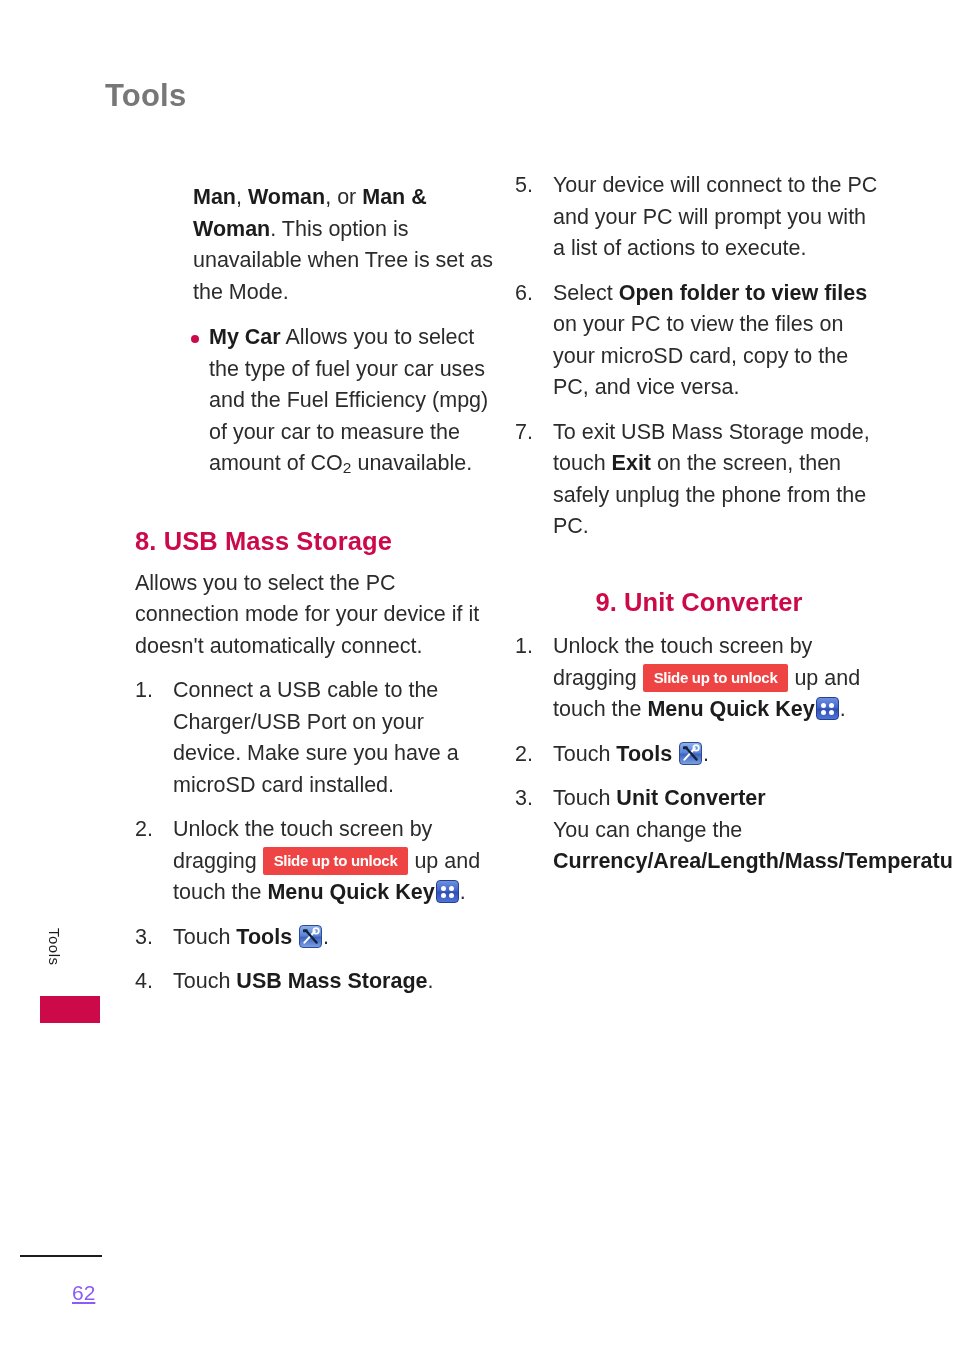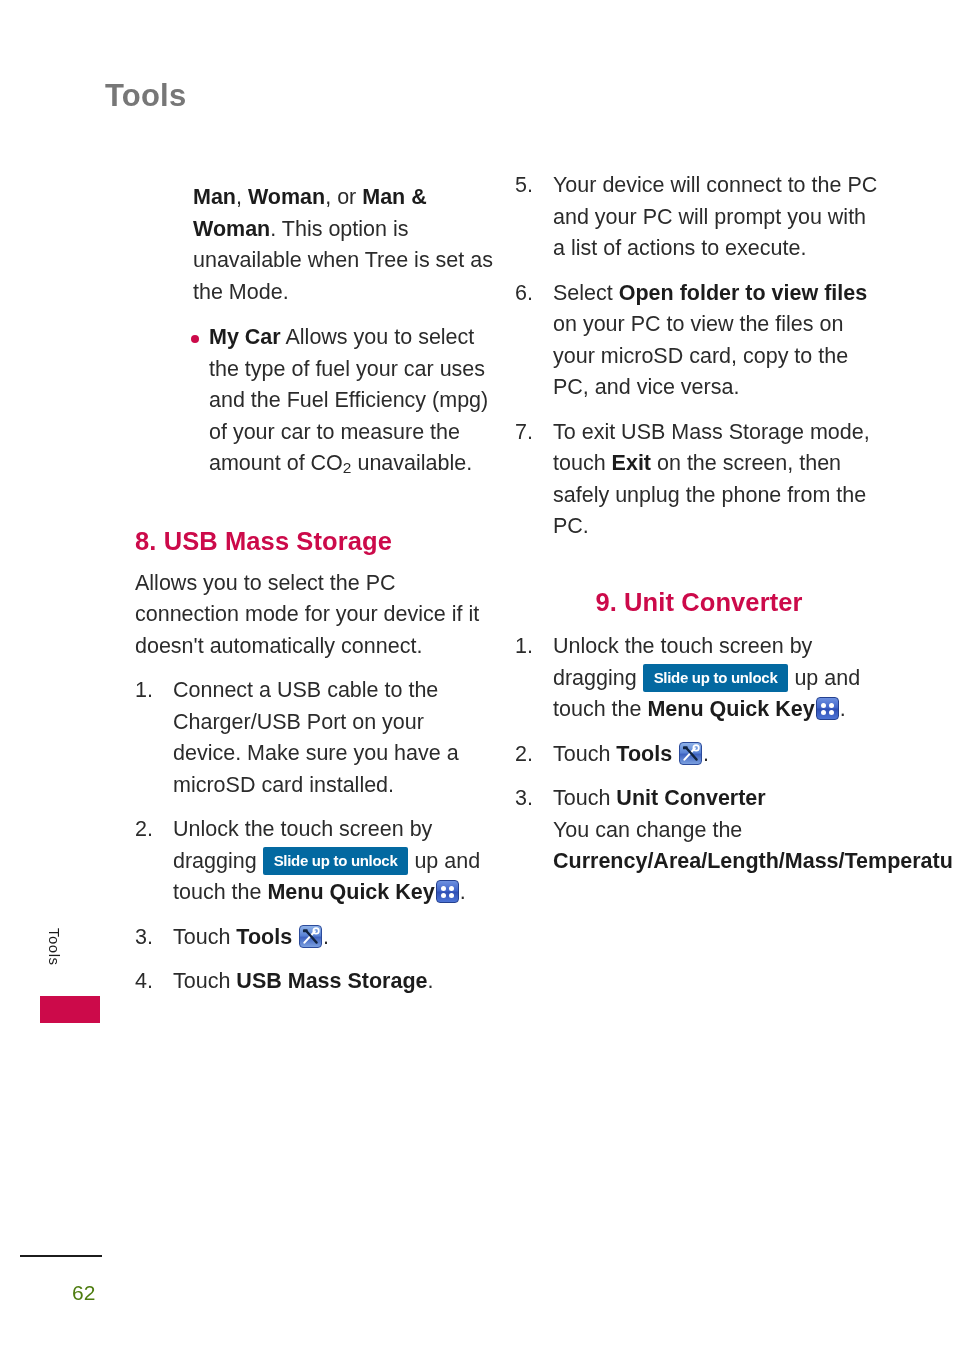--- a/index.html
+++ b/index.html
@@ -55,21 +55,22 @@
     top: 1255px;
     width: 82px;
     height: 2px;
     background: #1c1c1c;
   }
   .page-number {
     position: absolute;
     left: 72px;
     top: 1281px;
     font-size: 21px;
-    color: #4d7c0f;
+    color: #8b5cf6;
+    text-decoration: underline;
   }
 
   
   .col {
     position: absolute;
     top: 170px;
     font-size: 21.5px;
     line-height: 31.5px;
     color: #2b2b2b;
   }
@@ -130,21 +131,21 @@
 
   .body-block { margin-top: 6px; }
 
   b, .b { font-weight: bold; color: #1c1c1c; }
 
   .sub { font-size: 0.72em; vertical-align: -0.18em; }
 
   
   .chip-unlock {
     display: inline-block;
-    background: #0369a1;
+    background: #ef4444;
     color: #ffffff;
     font-size: 15px;
     font-weight: bold;
     letter-spacing: -0.3px;
     line-height: 1;
     padding: 6px 11px 7px 11px;
     border-radius: 2px;
     vertical-align: 2px;
     white-space: nowrap;
   }

